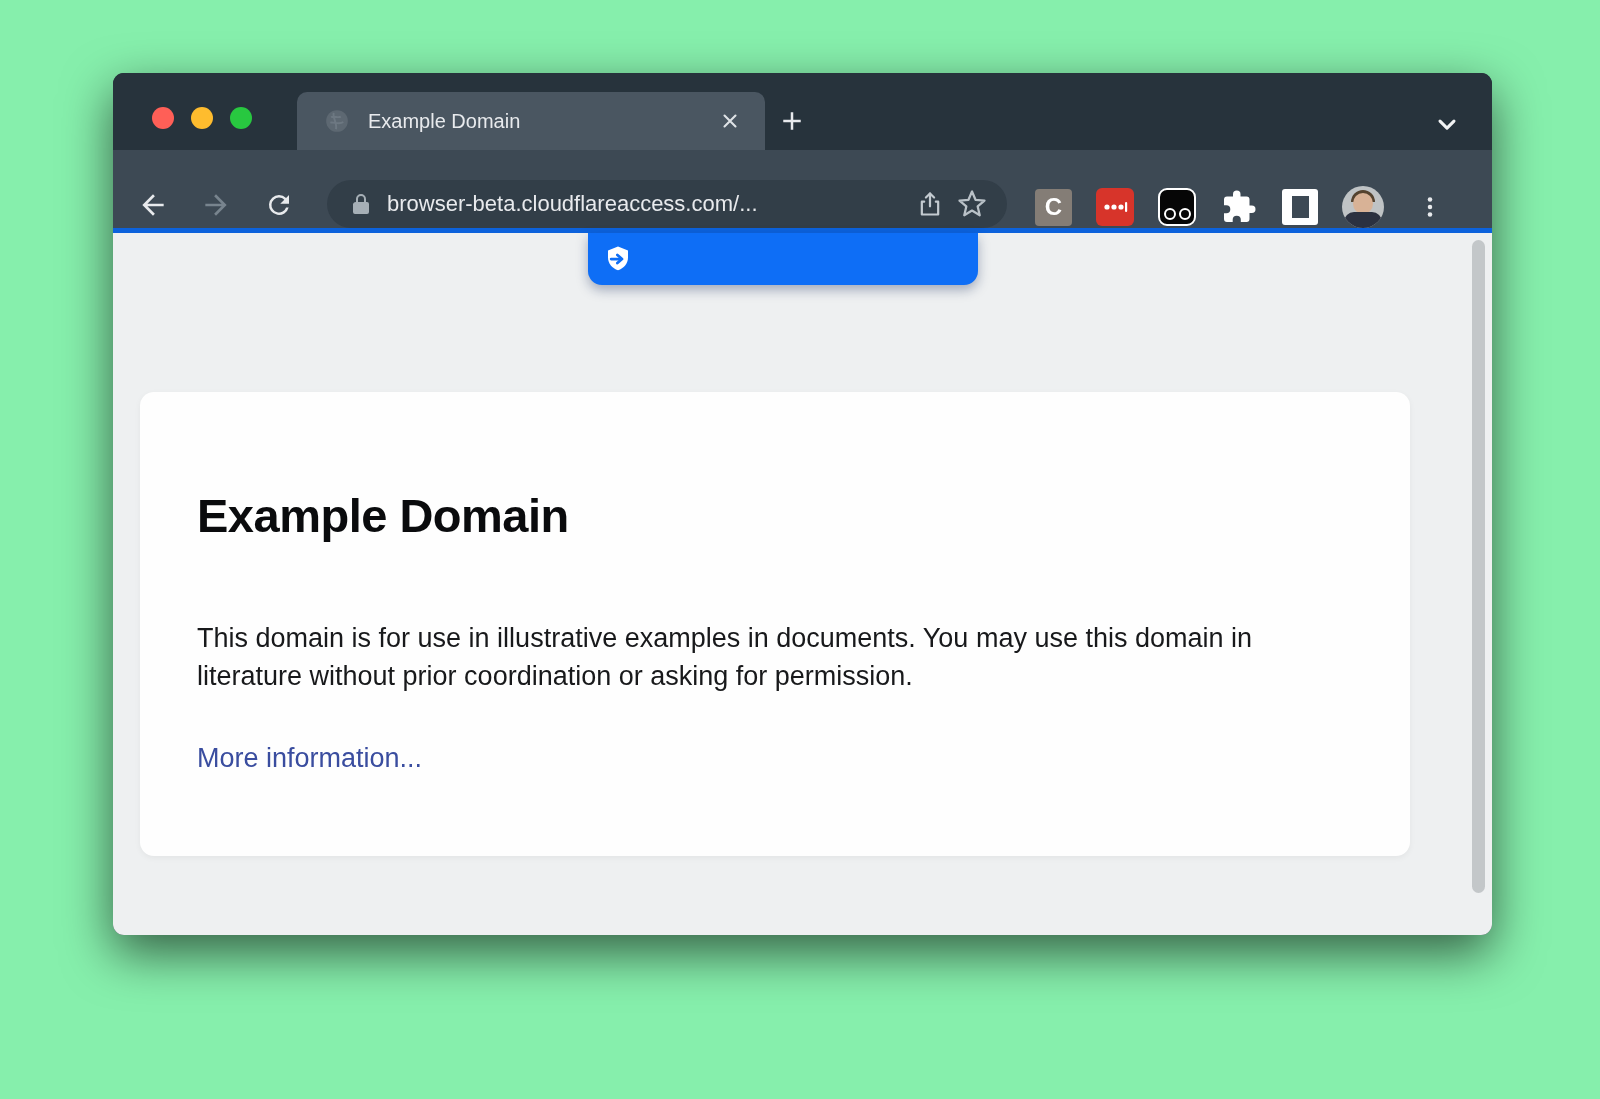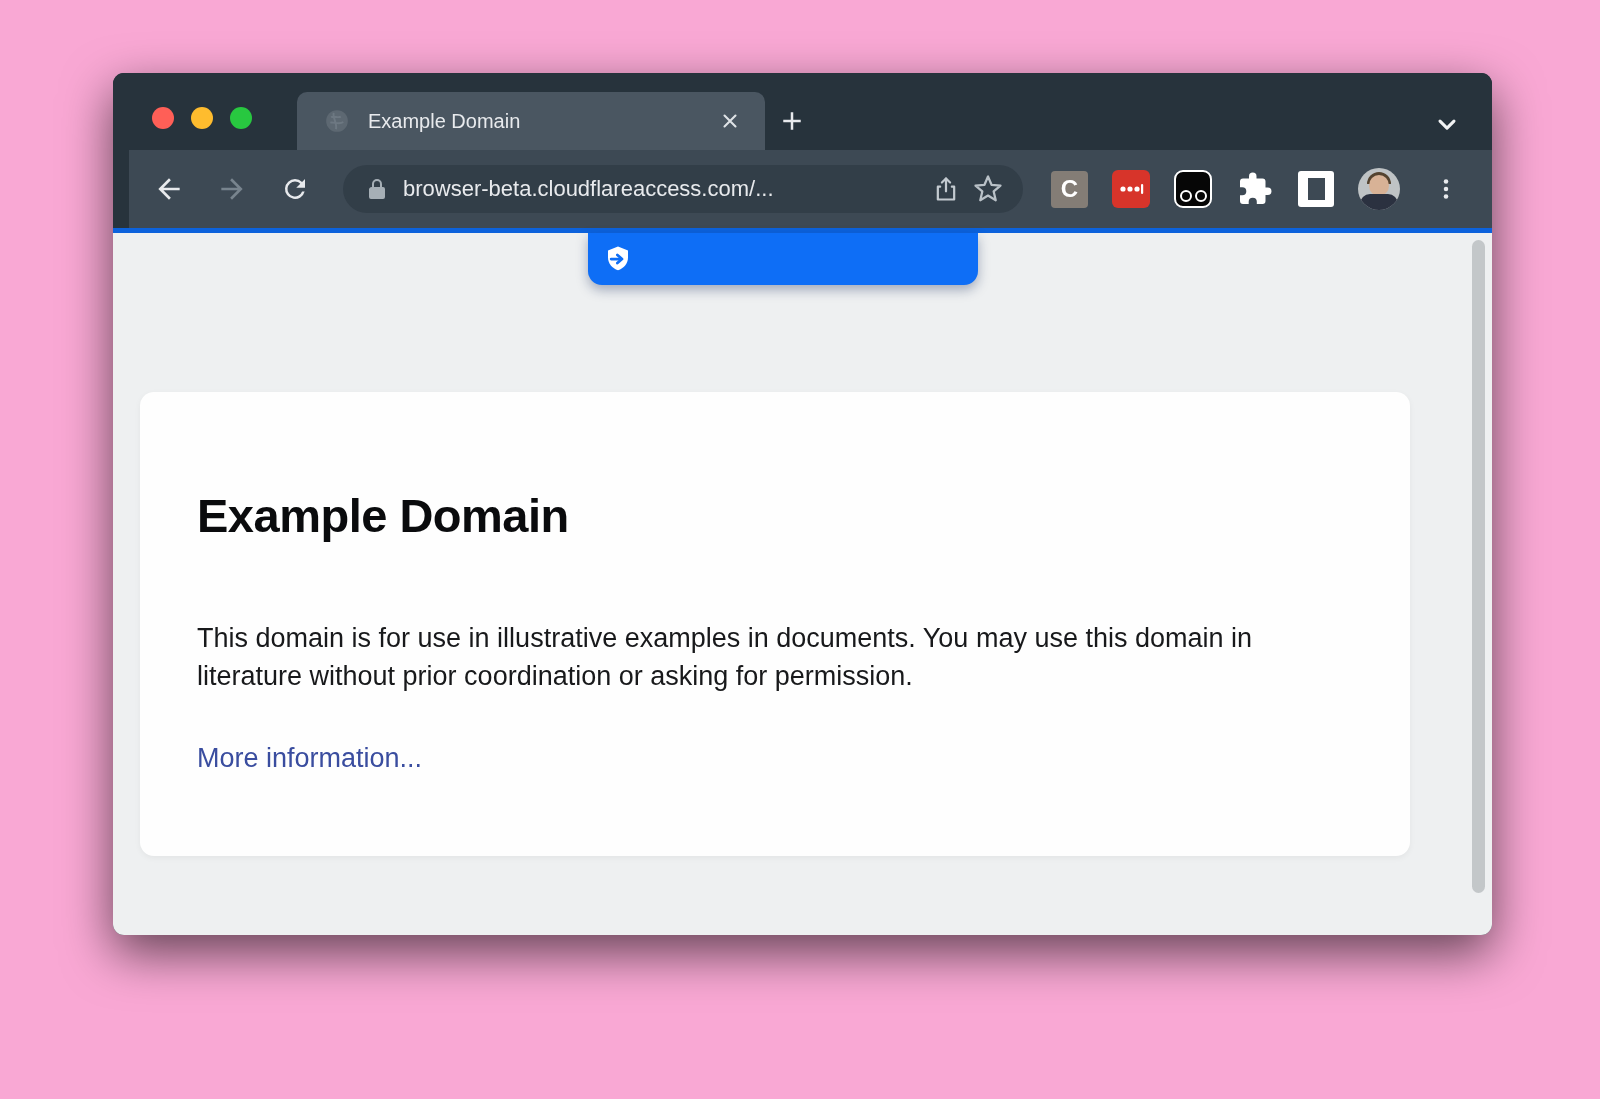--- a/index.html
+++ b/index.html
@@ -1,18 +1,18 @@
 <!DOCTYPE html>
 <html><head>
 <meta charset="utf-8">
 <style>
   * { box-sizing: border-box; margin: 0; padding: 0; }
   html,body { width:1600px; height:1099px; background:#000; overflow:hidden;
               font-family:"Liberation Sans","DejaVu Sans",sans-serif; }
-  #stage { position:relative; width:1600px; height:1099px; background:#f9a8d4; }
+  #stage { position:relative; width:1600px; height:1099px; background:#86efac; }
 
   
   .browser-window { position:absolute; left:113px; top:73px; width:1379px; height:862px;
     border-radius:11px; overflow:hidden; background:#27333c;
     box-shadow:0 18px 50px rgba(0,0,0,.6); }
 
   
   .tab-strip { position:absolute; left:0; top:0; width:100%; height:77px; background:#27333c; }
   .traffic-lights { position:absolute; left:39px; top:34px; display:flex; gap:17px; }
   .traffic { width:22px; height:22px; border-radius:50%; }
@@ -23,22 +23,22 @@
   .tab-favicon { width:26px; height:26px; margin-left:27px; flex:0 0 auto; }
   .tab-title { margin-left:18px; color:#e8eaed; font-size:20px; white-space:nowrap; flex:1 1 auto; }
   .tab-close { width:34px; height:34px; margin-right:18px; display:flex; align-items:center; justify-content:center; border-radius:50%; }
 
   .newtab-btn { position:absolute; left:661px; top:30px; width:36px; height:36px;
     display:flex; align-items:center; justify-content:center; border-radius:50%; }
   .tabsearch-btn { position:absolute; left:1316px; top:36px; width:36px; height:30px;
     display:flex; align-items:center; justify-content:center; }
 
   
-  .toolbar { position:absolute; left:16px; top:77px; width:100%; height:78px; background:#3d4954;
-    display:flex; align-items:center; }
+  .toolbar { position:absolute; left:0; top:77px; width:100%; height:78px; background:#3d4954;
+    display:flex; align-items:flex-end; }
   .nav-btn { width:46px; height:46px; display:flex; align-items:center; justify-content:center; border-radius:50%; flex:0 0 auto; }
   .nav-btn.back { margin-left:17px; } .nav-btn.fwd { margin-left:17px; } .nav-btn.reload { margin-left:17px; }
 
   .urlbar { margin-left:25px; width:680px; height:48px; background:#323e48; border-radius:24px;
     display:flex; align-items:center; padding:0 14px 0 22px; flex:0 0 auto; }
   .urlbar .lock { flex:0 0 auto; margin-right:14px; }
   .url-text { color:#e8eaed; font-size:22px; white-space:nowrap; overflow:hidden; flex:1 1 auto; }
   .urlbar .in-bar-btn { width:42px; height:42px; display:flex; align-items:center; justify-content:center; flex:0 0 auto; border-radius:50%; }
 
   .ext-area { display:flex; align-items:center; margin-left:28px; gap:24px; }

